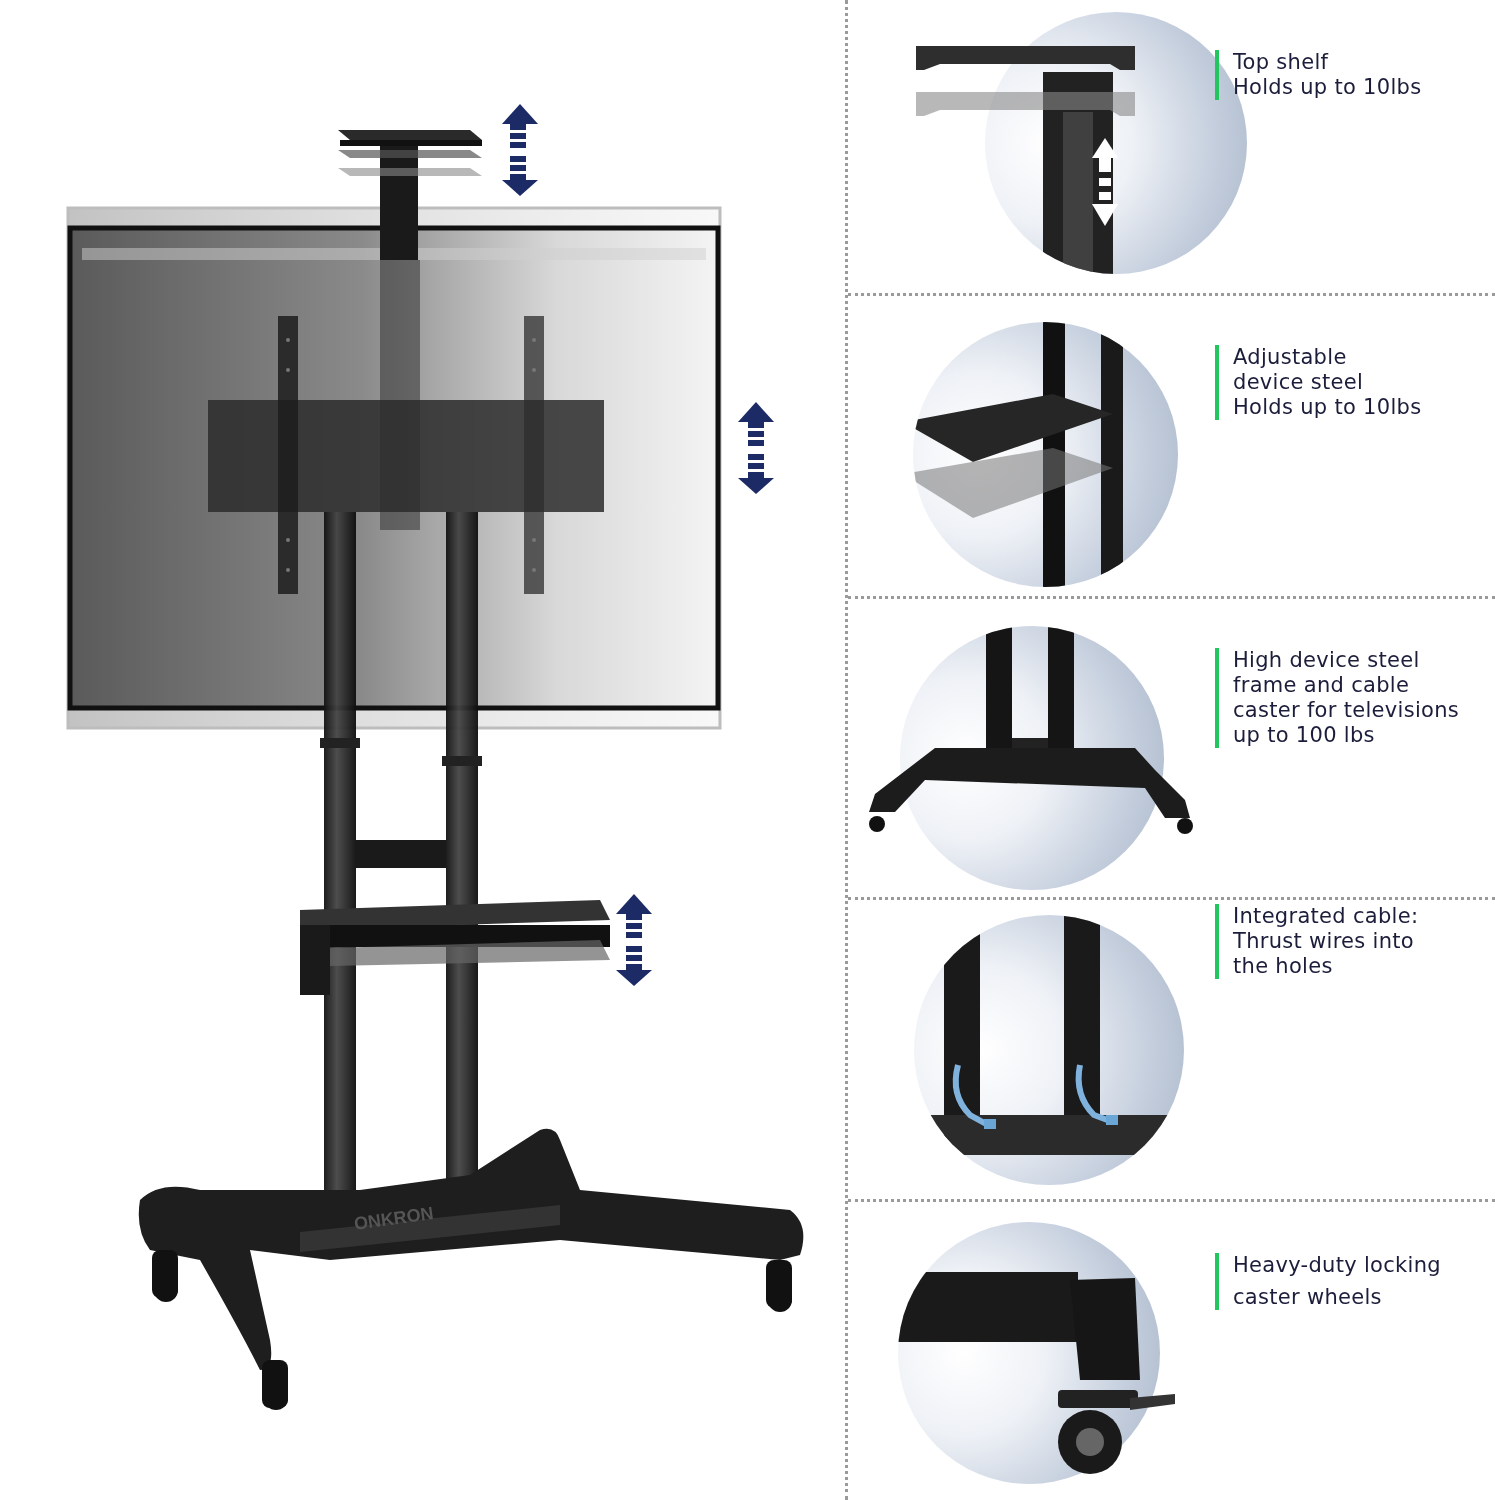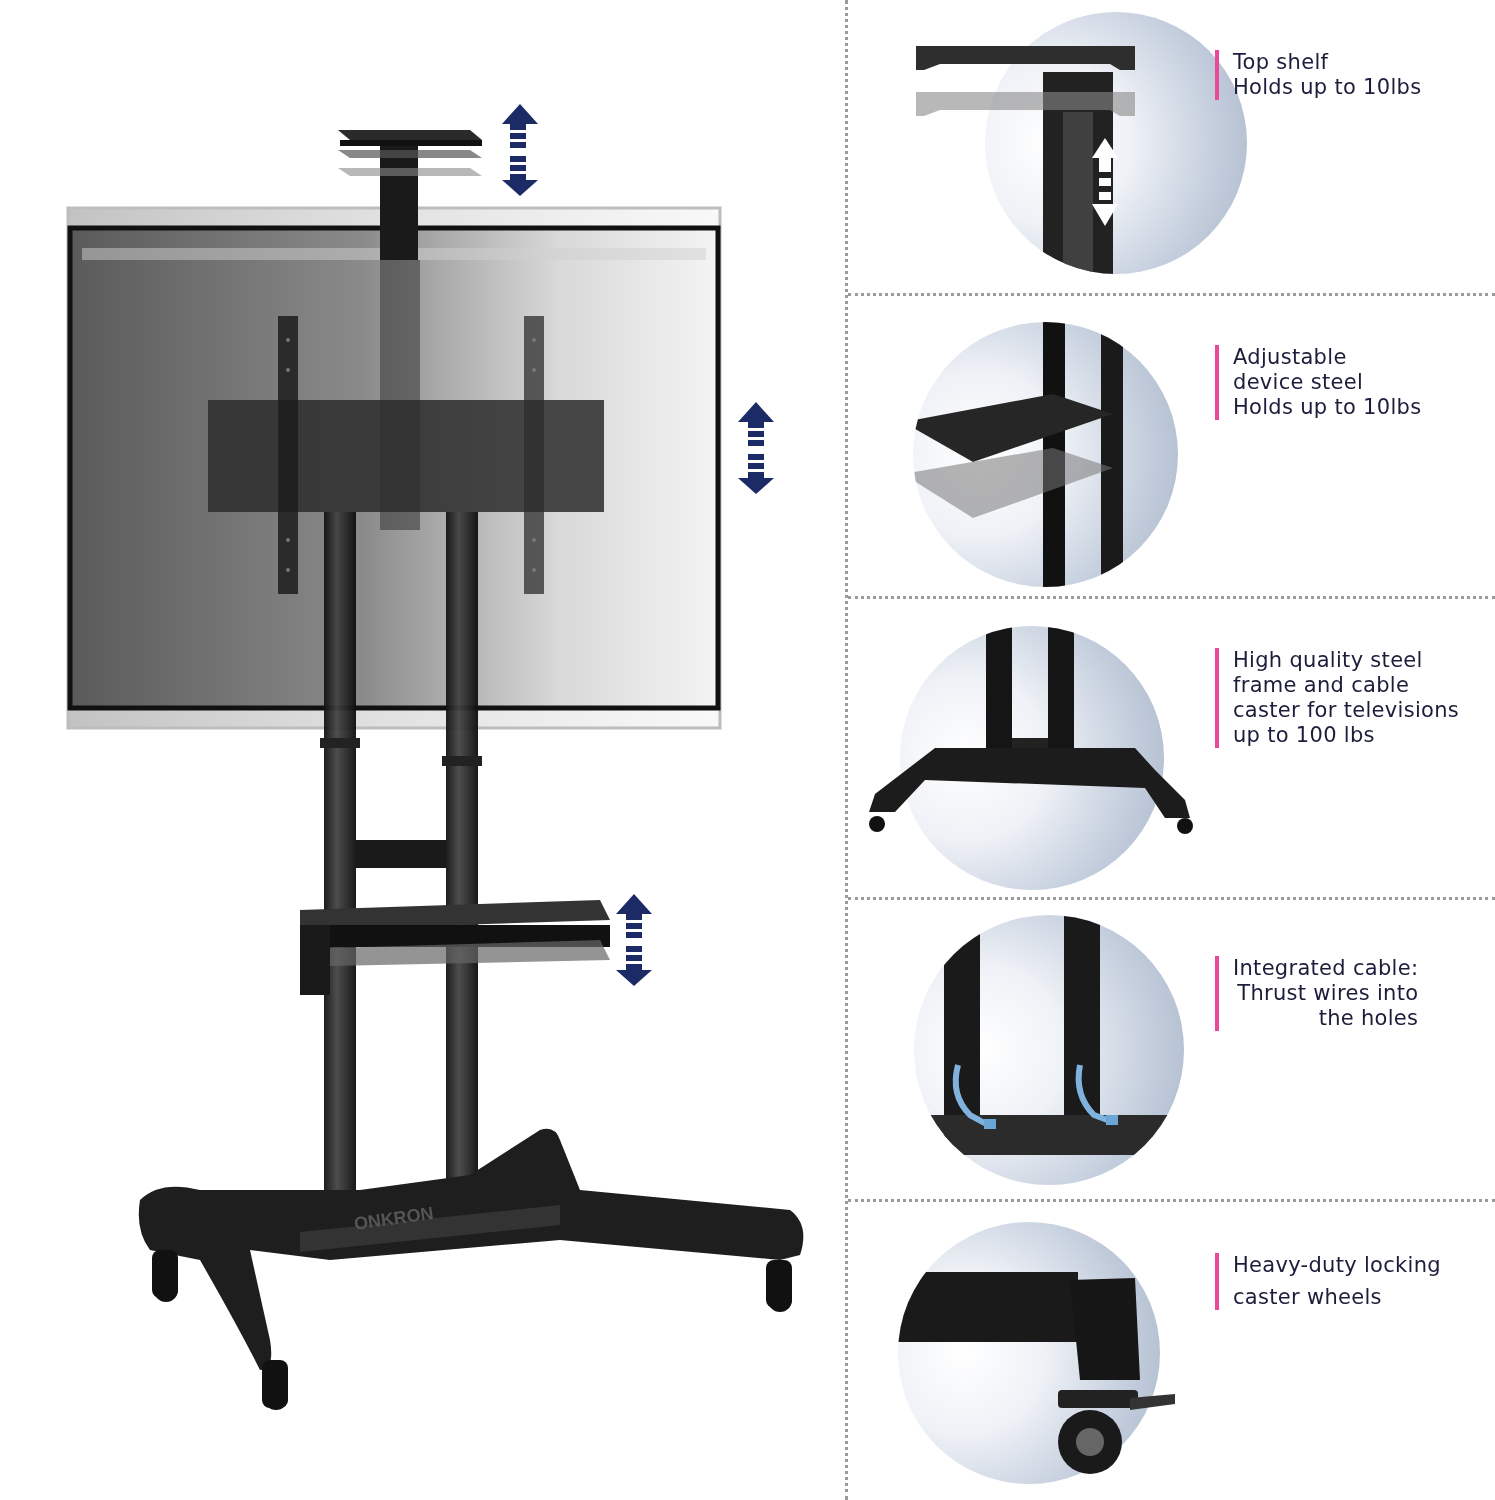--- a/index.html
+++ b/index.html
@@ -2,21 +2,21 @@
 <html><head>
 <meta charset="utf-8">
 <style>
   html, body { margin:0; padding:0; background:#ffffff; }
   body { width:1495px; height:1500px; position:relative; overflow:hidden; font-family:"DejaVu Sans","Liberation Sans",sans-serif; }
   .abs { position:absolute; }
   
   .vdiv { position:absolute; left:845px; top:0; width:0; height:1500px; border-left:3px dotted #9a9a9a; }
   .hdiv { position:absolute; left:848px; width:647px; height:0; border-top:3px dotted #9a9a9a; }
   
-  .feat { position:absolute; left:1215px; padding-left:14px; border-left:4px solid #ec4899; color:#1b1d3a; font-size:21px; line-height:25px; letter-spacing:0.3px; }
+  .feat { position:absolute; left:1215px; padding-left:14px; border-left:4px solid #22c55e; color:#1b1d3a; font-size:21px; line-height:25px; letter-spacing:0.3px; }
   .feat span { display:block; white-space:nowrap; }
   
   .circle { position:absolute; border-radius:50%; background:radial-gradient(circle at 25% 50%, #ffffff 0%, #eef1f6 35%, #c4cedd 70%, #a6b3c7 100%); overflow:hidden; }
 </style>
 </head>
 <body>
 
 <div class="abs" style="left:0;top:0;width:845px;height:1500px;">
   <svg width="845" height="1500" viewBox="0 0 845 1500">
     <defs>
@@ -179,40 +179,40 @@
       <rect x="148" y="0" width="26" height="140" fill="#151515"></rect>
       <rect x="112" y="112" width="36" height="12" fill="#222"></rect>
     </svg>
   </div>
   <svg class="abs" style="left:855px;top:740px;" width="350" height="100">
     <path d="M80,8 L280,8 L300,30 L330,60 L335,78 L310,78 L290,48 L70,40 L40,72 L14,72 L20,54 Z" fill="#1c1c1c"></path>
     <circle cx="22" cy="84" r="8" fill="#111"></circle>
       <circle cx="330" cy="86" r="8" fill="#111"></circle>
   </svg>
   <div class="feat" style="top:648px;">
-    <span>High quality steel</span>
+    <span>High device steel</span>
     <span>frame and cable</span>
     <span>caster for televisions</span>
     <span>up to 100 lbs</span>
   </div>
 </div>
 
 <div>
   <div class="circle" style="left:914px;top:915px;width:270px;height:270px;">
     <svg width="270" height="270" viewBox="0 0 270 270">
       <rect x="30" y="0" width="36" height="230" fill="#1a1a1a"></rect>
       <rect x="150" y="0" width="36" height="230" fill="#1a1a1a"></rect>
       <rect x="10" y="200" width="250" height="40" fill="#2b2b2b"></rect>
       <path d="M44,150 Q36,180 56,200 L74,210" stroke="#7fb2dd" stroke-width="6" fill="none"></path>
       <path d="M166,150 Q160,180 180,200 L196,206" stroke="#7fb2dd" stroke-width="6" fill="none"></path>
       <rect x="70" y="204" width="12" height="10" fill="#6aa6d6"></rect>
       <rect x="192" y="200" width="12" height="10" fill="#6aa6d6"></rect>
     </svg>
   </div>
-  <div class="feat" style="top:956px;text-align:right;">
+  <div class="feat" style="top:904px;">
     <span>Integrated cable:</span>
     <span>Thrust wires into</span>
     <span>the holes</span>
   </div>
 </div>
 
 <div>
   <div class="circle" style="left:898px;top:1222px;width:262px;height:262px;">
     <svg width="262" height="262" viewBox="0 0 262 262">
       <rect x="0" y="50" width="180" height="70" fill="#1a1a1a"></rect>

